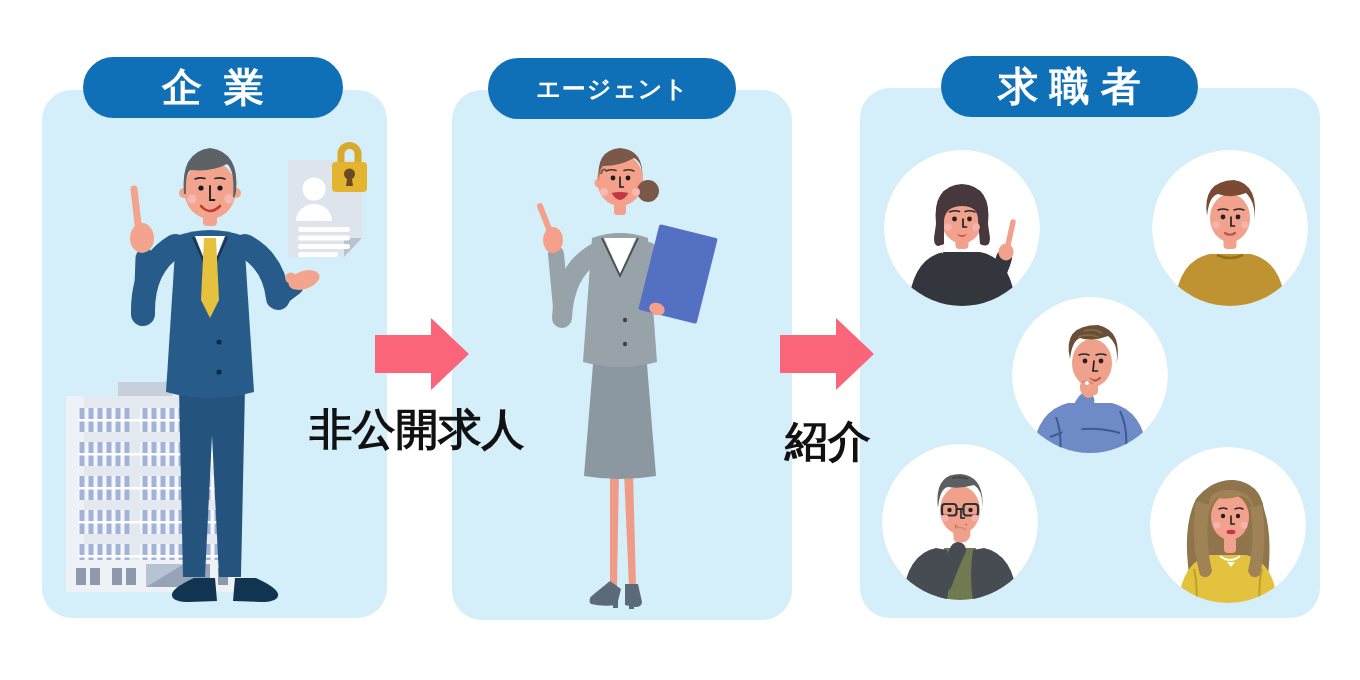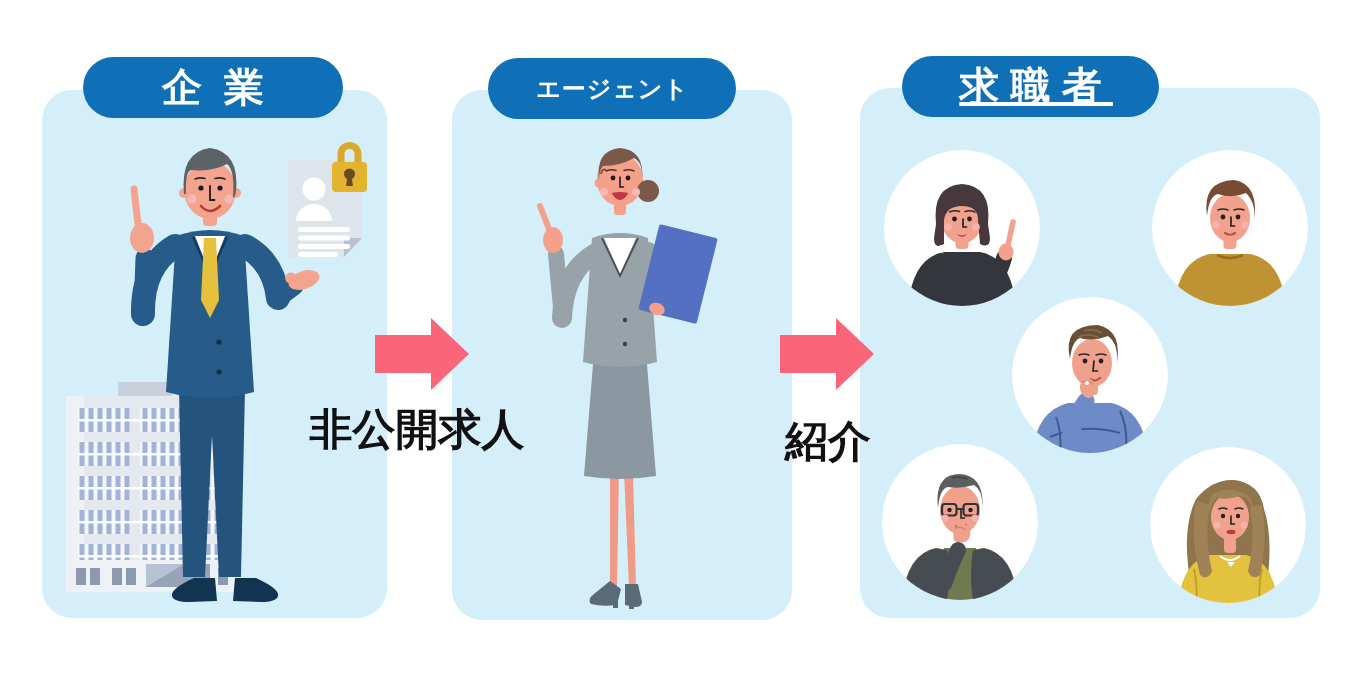--- a/index.html
+++ b/index.html
@@ -21,21 +21,21 @@
   #panel-agent{left:452px;top:90px;width:340px;height:530px;}
   #panel-jobseekers{left:860px;top:88px;width:460px;height:530px;}
   .illus{position:absolute;left:0;top:0;width:100%;height:100%;display:block;}
   .pill{
     position:absolute;height:61px;background:var(--pill-bg);border-radius:31px;
     display:flex;align-items:center;justify-content:center;
     color:var(--pill-text);font-weight:bold;z-index:5;
   }
   #pill-company{left:83px;top:57px;width:260px;}
   #pill-agent{left:488px;top:58px;width:248px;}
-  #pill-jobseekers{left:902px;top:56px;width:257px;text-decoration:underline;}
+  #pill-jobseekers{left:941px;top:56px;width:257px;}
   .pill span{display:block;white-space:nowrap;}
   .sp-wide span{font-size:40px;letter-spacing:0.55em;margin-right:-0.55em;}
   .sp-mid span{font-size:40px;letter-spacing:0.28em;margin-right:-0.28em;}
   .sp-tight span{font-size:24px;letter-spacing:0.04em;margin-right:-0.04em;}
   .arrow{position:absolute;z-index:4;}
   #arrow-1{left:375px;top:318px;}
   #arrow-2{left:780px;top:318px;}
   .arrow polygon{fill:var(--arrow);}
   .flow-label{
     position:absolute;z-index:6;font-weight:bold;color:var(--label-text);

